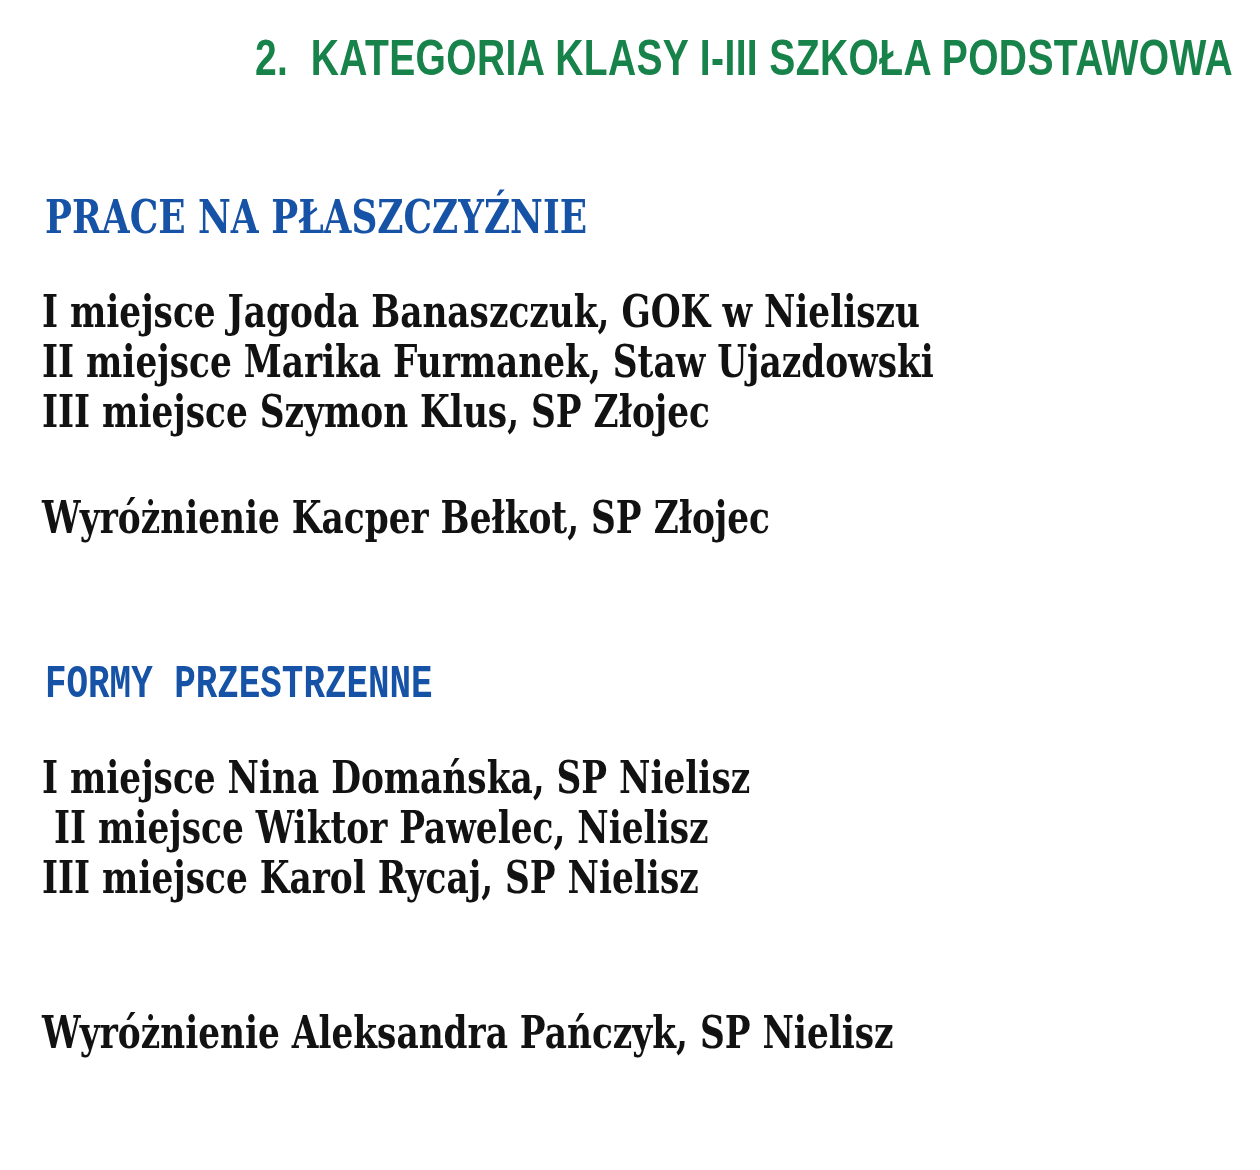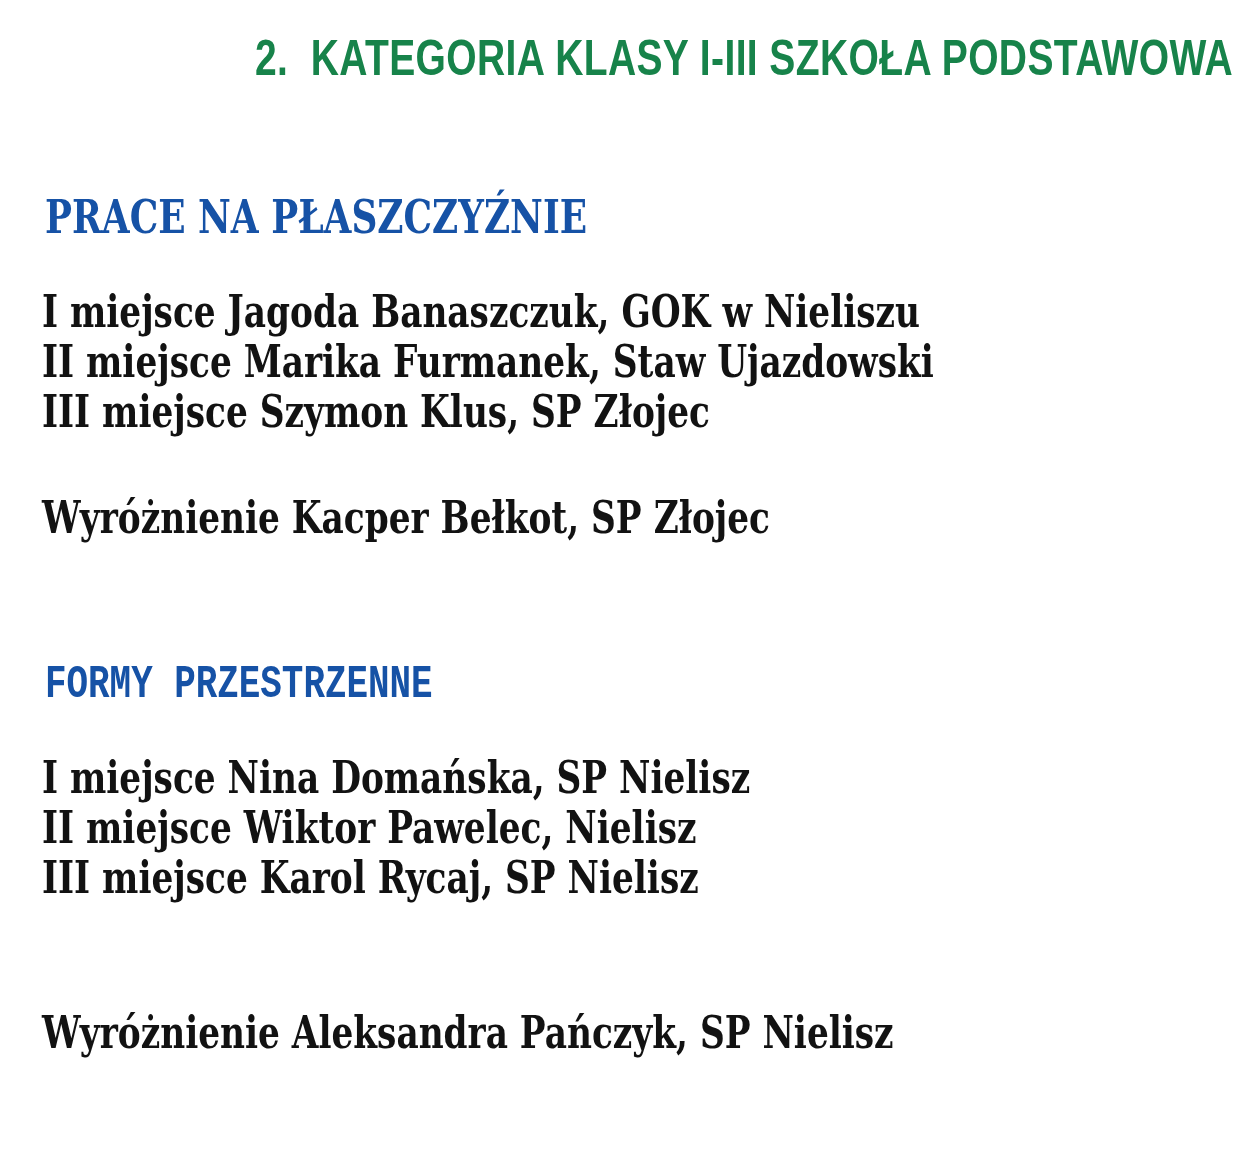--- a/index.html
+++ b/index.html
@@ -60,21 +60,21 @@
     color: var(--body-text, #121212);
     white-space: pre;
   }
   .s1-heading   { top: 180px; }
   .s1-place-0   { top: 288px; }
   .s1-place-1   { top: 338px; }
   .s1-place-2   { top: 388px; text-align: center; }
   .s1-distinction { top: 494px; text-align: right; }
   .s2-heading   { top: 648px; font-family: Liberation Mono, monospace; }
   .s2-place-0   { top: 754px; }
-  .s2-place-1   { top: 804px; }
+  .s2-place-1   { top: 804px; margin-left: 12px; }
   .s2-place-2   { top: 854px; }
   .s2-distinction { top: 1009px; }
 </style>
 </head>
 <body>
 
 <div class="doc">
 
   <h1 class="main-title"><span class="cond">2.  KATEGORIA KLASY I-III SZKOŁA PODSTAWOWA</span></h1>
 

